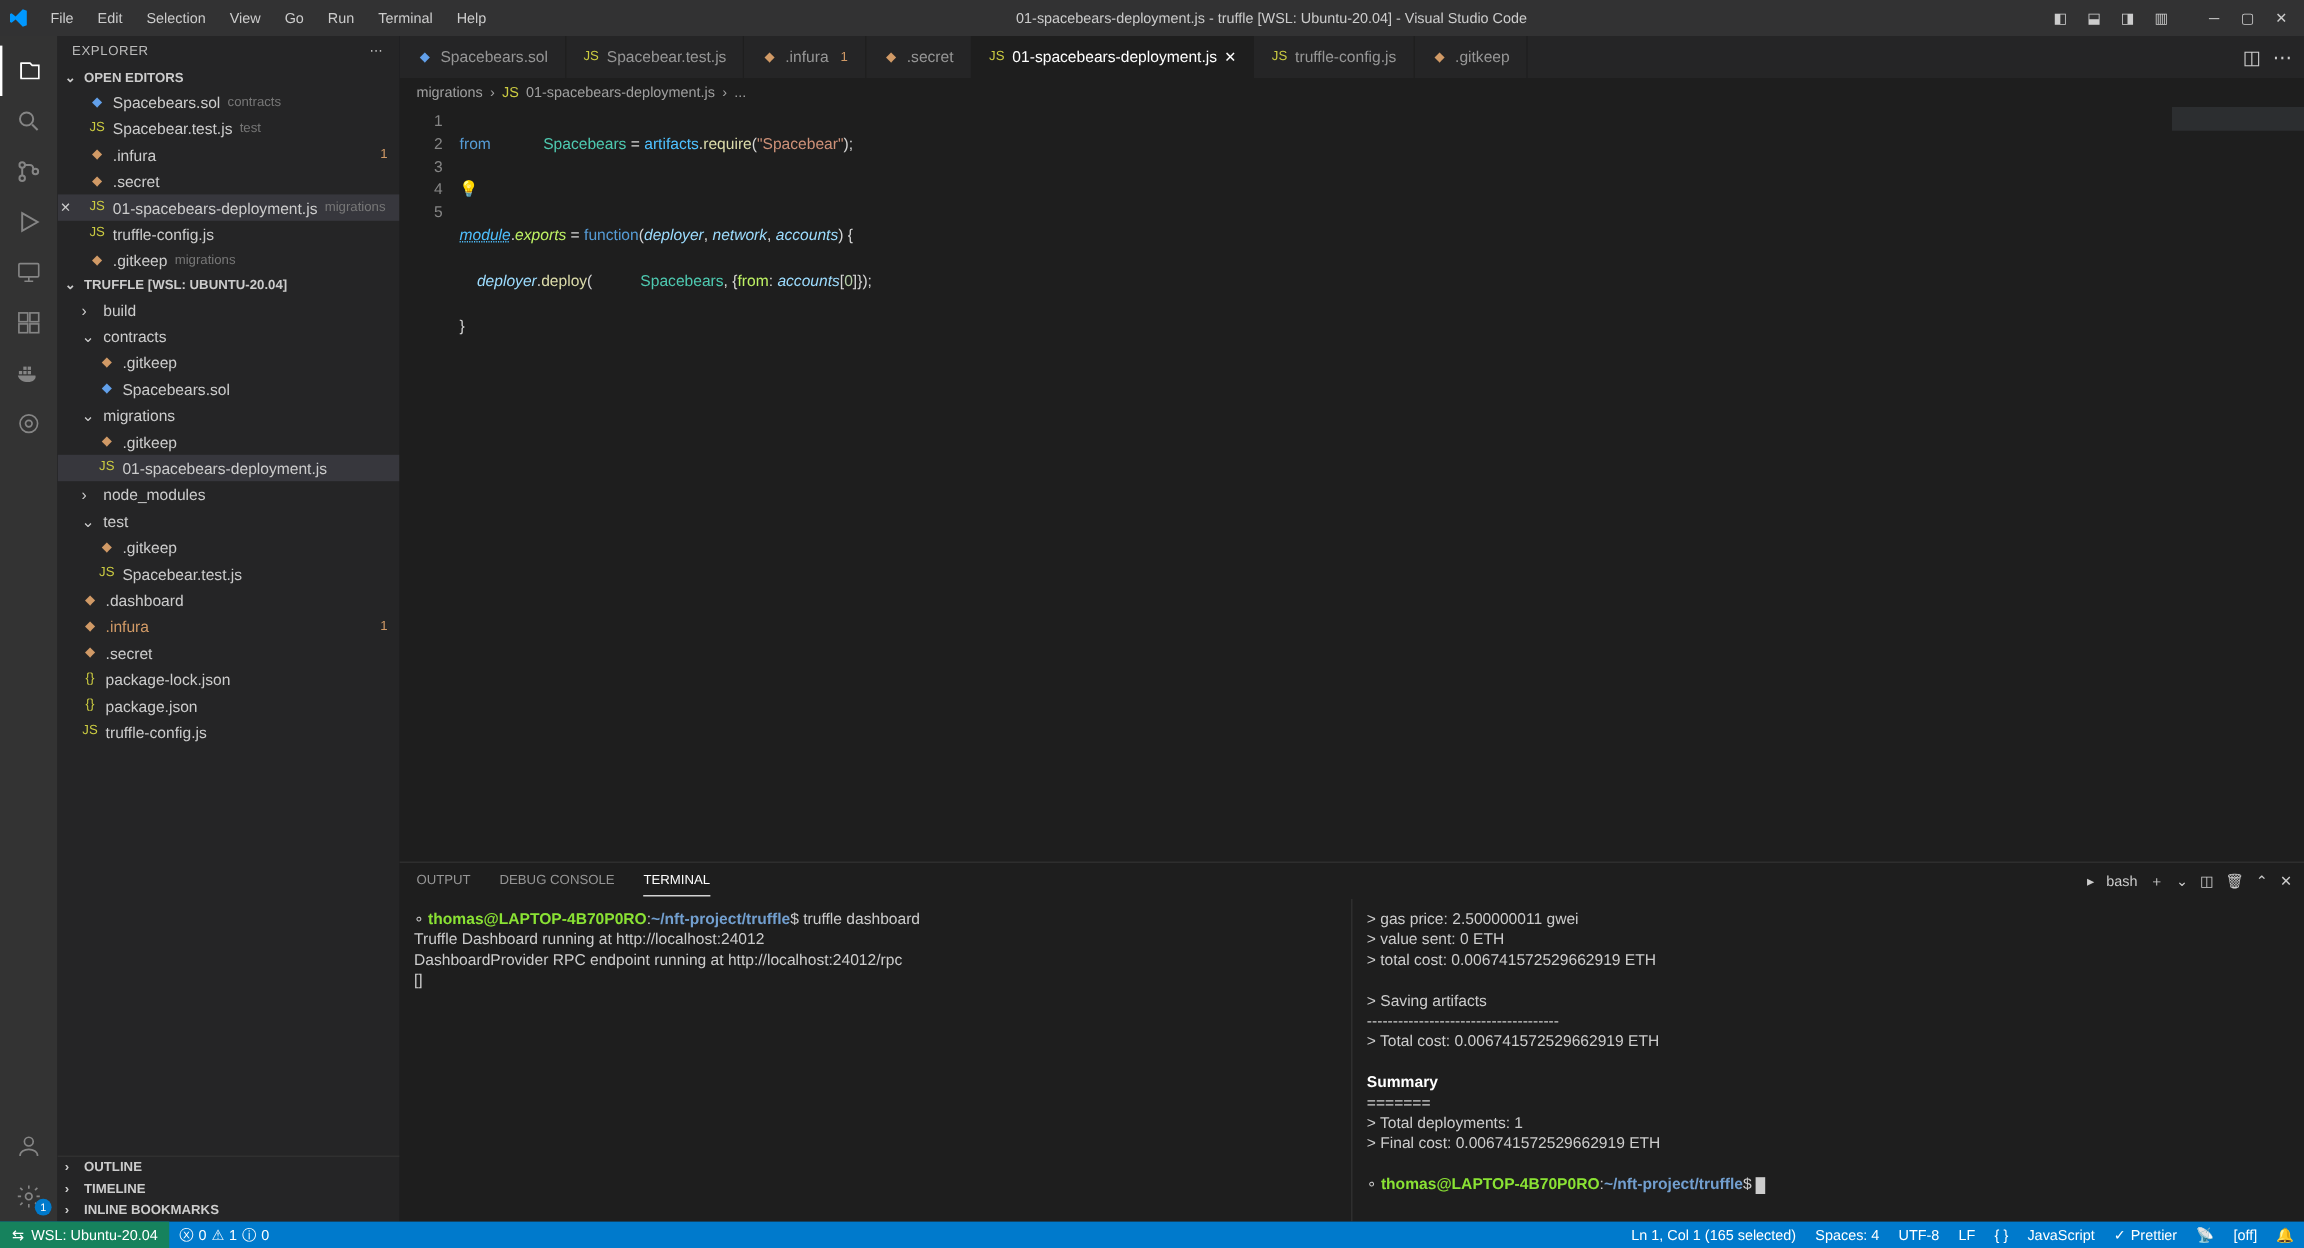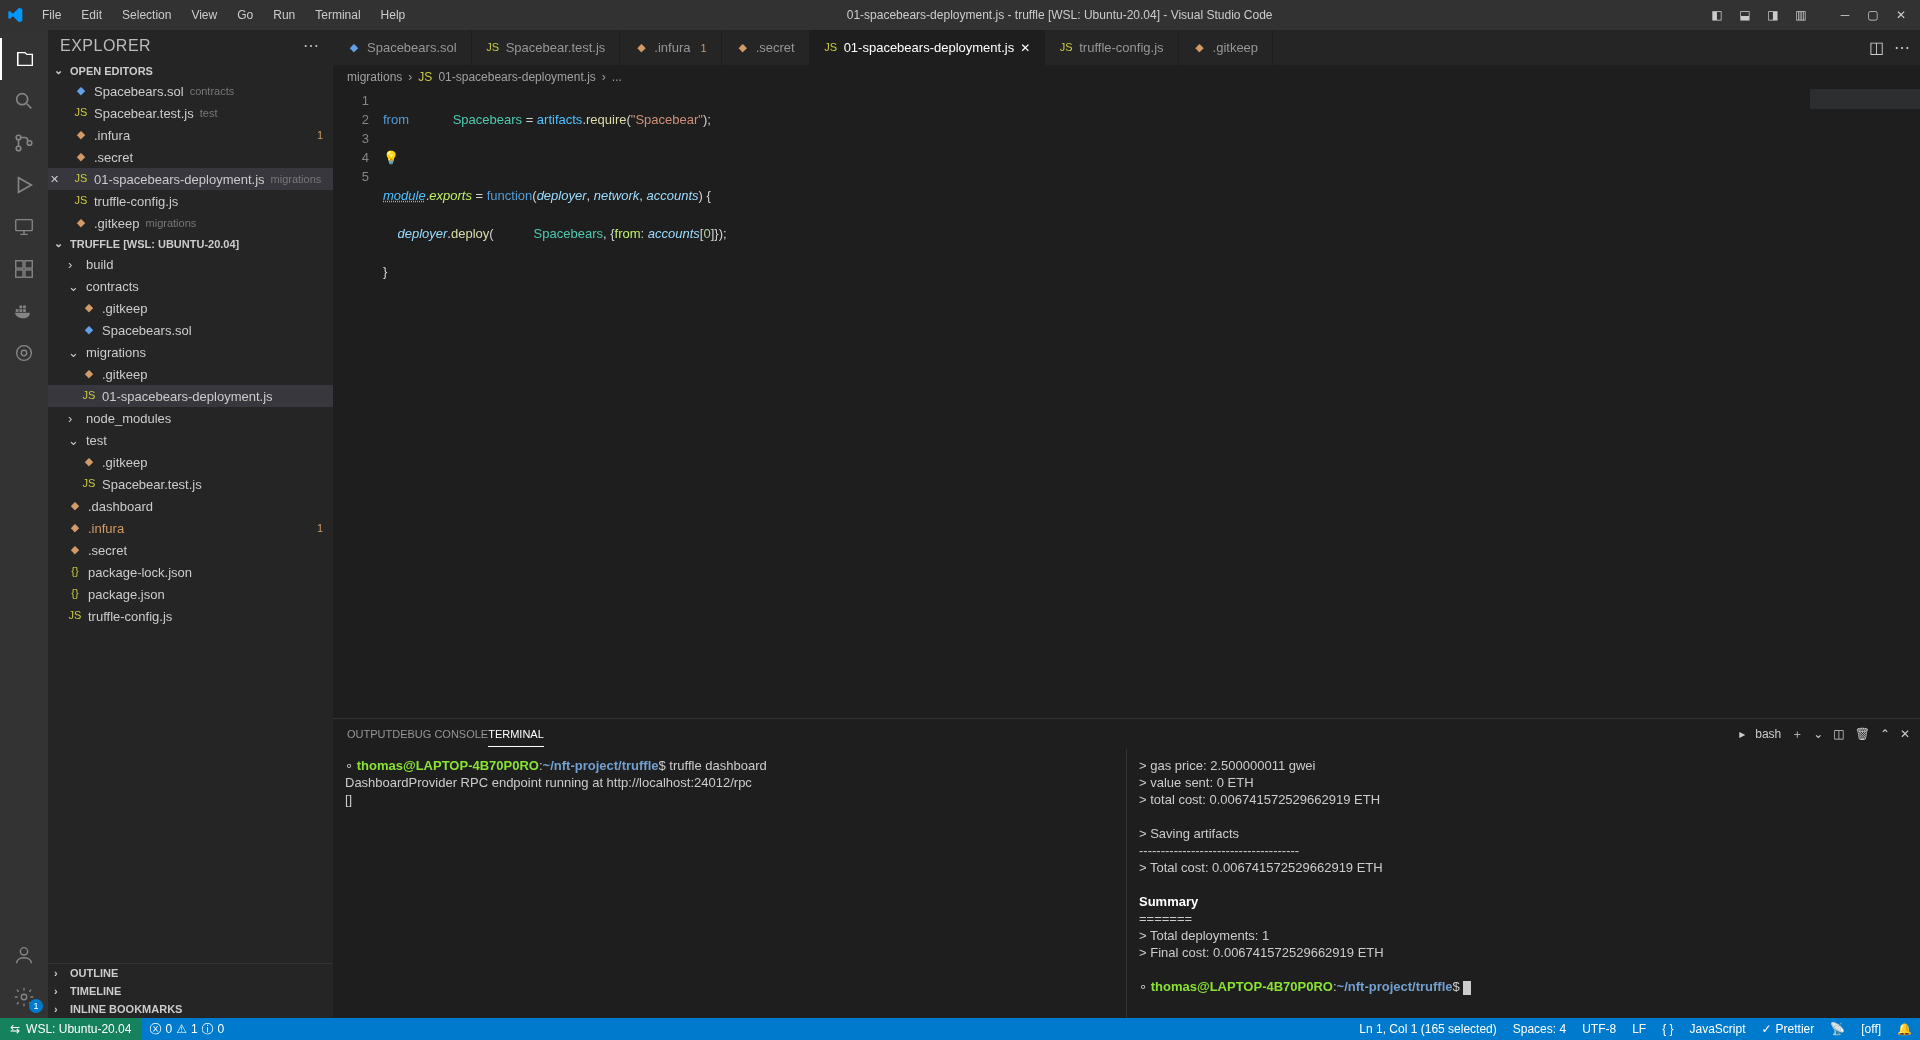--- a/index.html
+++ b/index.html
@@ -14,21 +14,21 @@
 .title-right { display:flex; gap:6px; padding-right:8px;}
 .title-right span { width:22px; text-align:center; cursor:pointer; color:#ccc;}
 
 .activity { position:absolute; left:0; top:30px; bottom:22px; width:48px; background:#333333; display:flex; flex-direction:column; align-items:center; padding-top:8px;}
 .activity .ic { width:48px; height:42px; display:flex; align-items:center; justify-content:center; color:#858585; cursor:pointer; font-size:20px; position:relative;}
 .activity .ic.active { color:#fff; border-left:2px solid #fff; }
 .activity .ic .badge { position:absolute; bottom:5px; right:5px; background:#007acc; color:#fff; border-radius:50%; font-size:9px; width:14px; height:14px; display:flex; align-items:center; justify-content:center;}
 .activity .spacer{flex:1;}
 
 .sidebar { position:absolute; left:48px; top:30px; bottom:22px; width:285px; background:#252526; display:flex; flex-direction:column; font-size:13px;}
-.side-header{display:flex;justify-content:space-between;align-items:center;padding:6px 12px;color:#bbb;font-size:16px;letter-spacing:0.5px;}
+.side-header{display:flex;justify-content:space-between;align-items:center;padding:6px 12px;color:#bbb;font-size:11px;letter-spacing:0.5px;}
 .side-dots{letter-spacing:2px;cursor:pointer;}
 .tree{flex:1;overflow:auto;}
 .section-hd{display:flex;align-items:center;gap:4px;padding:3px 6px;font-size:11px;font-weight:bold;color:#ccc;cursor:pointer;}
 .chev{width:12px;display:inline-block;color:#ccc;}
 .row{display:flex;align-items:center;height:22px;padding-left:20px;gap:6px;color:#ccc;cursor:pointer;position:relative;}
 .row.sel{background:#37373d;}
 .row .hint{color:#777;font-size:11px;}
 .row .num{position:absolute;right:10px;color:#d19a66;font-size:11px;}
 .row .close{position:absolute;left:2px;color:#ccc;font-size:11px;}
 .ficon{width:14px;height:14px;display:inline-block;font-size:11px;text-align:center;}
@@ -55,21 +55,21 @@
 .cl{color:#4ec9b0;margin-left:40px;}
 .fn{color:#dcdcaa;}
 .str{color:#ce9178;}
 .prm{color:#9cdcfe;font-style:italic;}
 .pun{color:#d4d4d4;}
 .num-lit{color:#b5cea8;}
 .obj{color:#4fc1ff;}
 .prop{color:#bef264;}
 
 .panel{height:300px;border-top:1px solid #333;display:flex;flex-direction:column;}
-.panel-tabs{height:30px;display:flex;align-items:center;padding:0 14px;font-size:11px;color:#969696;position:relative;}
+.panel-tabs{height:30px;display:flex;align-items:center;gap:24px;padding:0 14px;font-size:11px;color:#969696;position:relative;}
 .panel-tabs .pt{cursor:pointer;padding:6px 0;}
 .panel-tabs .pt.active{color:#fff;border-bottom:1px solid #fff;}
 .panel-tabs .right{position:absolute;right:10px;display:flex;align-items:center;gap:10px;color:#ccc;font-size:12px;}
 .term-body{flex:1;display:flex;overflow:hidden;font-size:13px;line-height:17px;}
 .term-left,.term-right{flex:1;padding:8px 12px;overflow:auto;position:relative;}
 .term-left{border-right:1px solid #333;}
 .prompt-user{color:#8ae234;font-weight:bold;}
 .prompt-path{color:#729fcf;font-weight:bold;}
 .cursor-block{display:inline-block;width:8px;height:14px;background:#ccc;vertical-align:middle;}
 
@@ -398,20 +398,21 @@
         <span>⌄</span>
         <span>◫</span>
         <span>🗑</span>
         <span>⌃</span>
         <span>✕</span>
       </div>
     </div>
     <div class="term-body mono">
       <div class="term-left">
         <div>∘ <span class="prompt-user">thomas@LAPTOP-4B70P0RO</span><span>:</span><span class="prompt-path">~/nft-project/truffle</span><span>$</span> <span>truffle dashboard</span></div>
+        <div>Truffle Dashboard running at http://localhost:24012</div>
         <div>DashboardProvider RPC endpoint running at http://localhost:24012/rpc</div>
         <div>[]</div>
       </div>
       <div class="term-right">
         <div> &gt; gas price:           2.500000011 gwei</div>
         <div> &gt; value sent:          0 ETH</div>
         <div> &gt; total cost:          0.006741572529662919 ETH</div>
         <div>&nbsp;</div>
         <div> &gt; Saving artifacts</div>
         <div> -------------------------------------</div>

